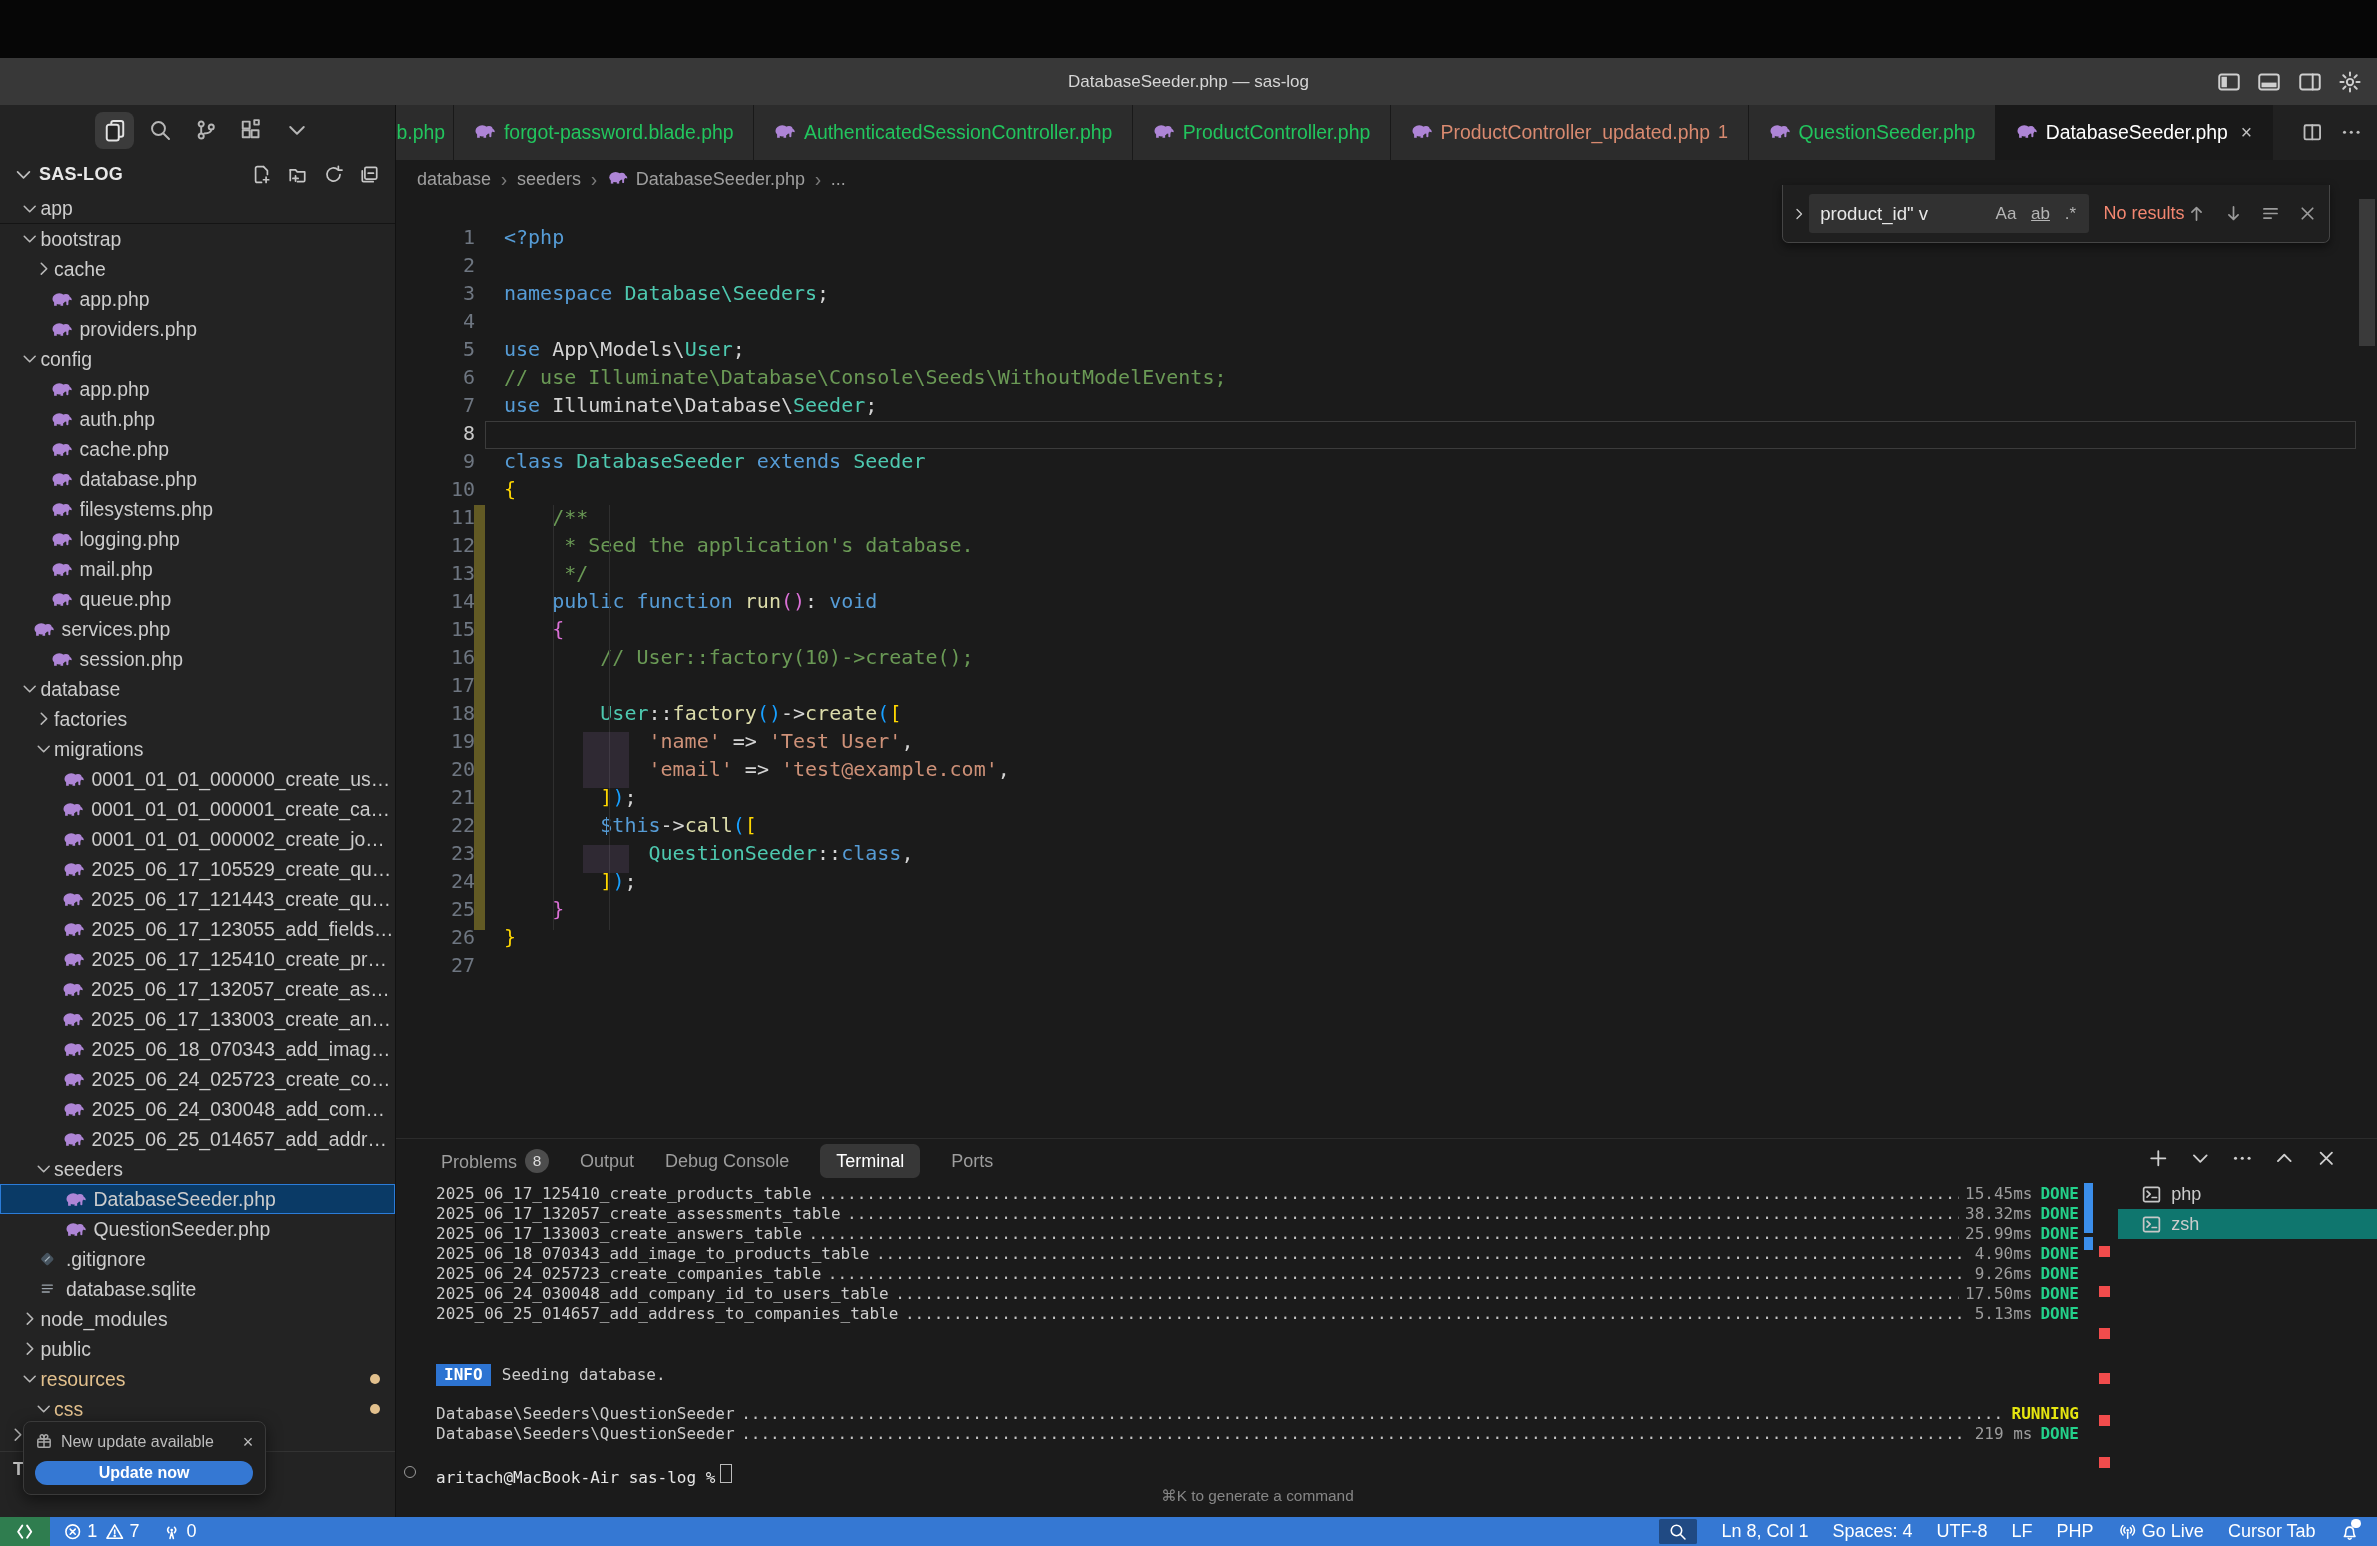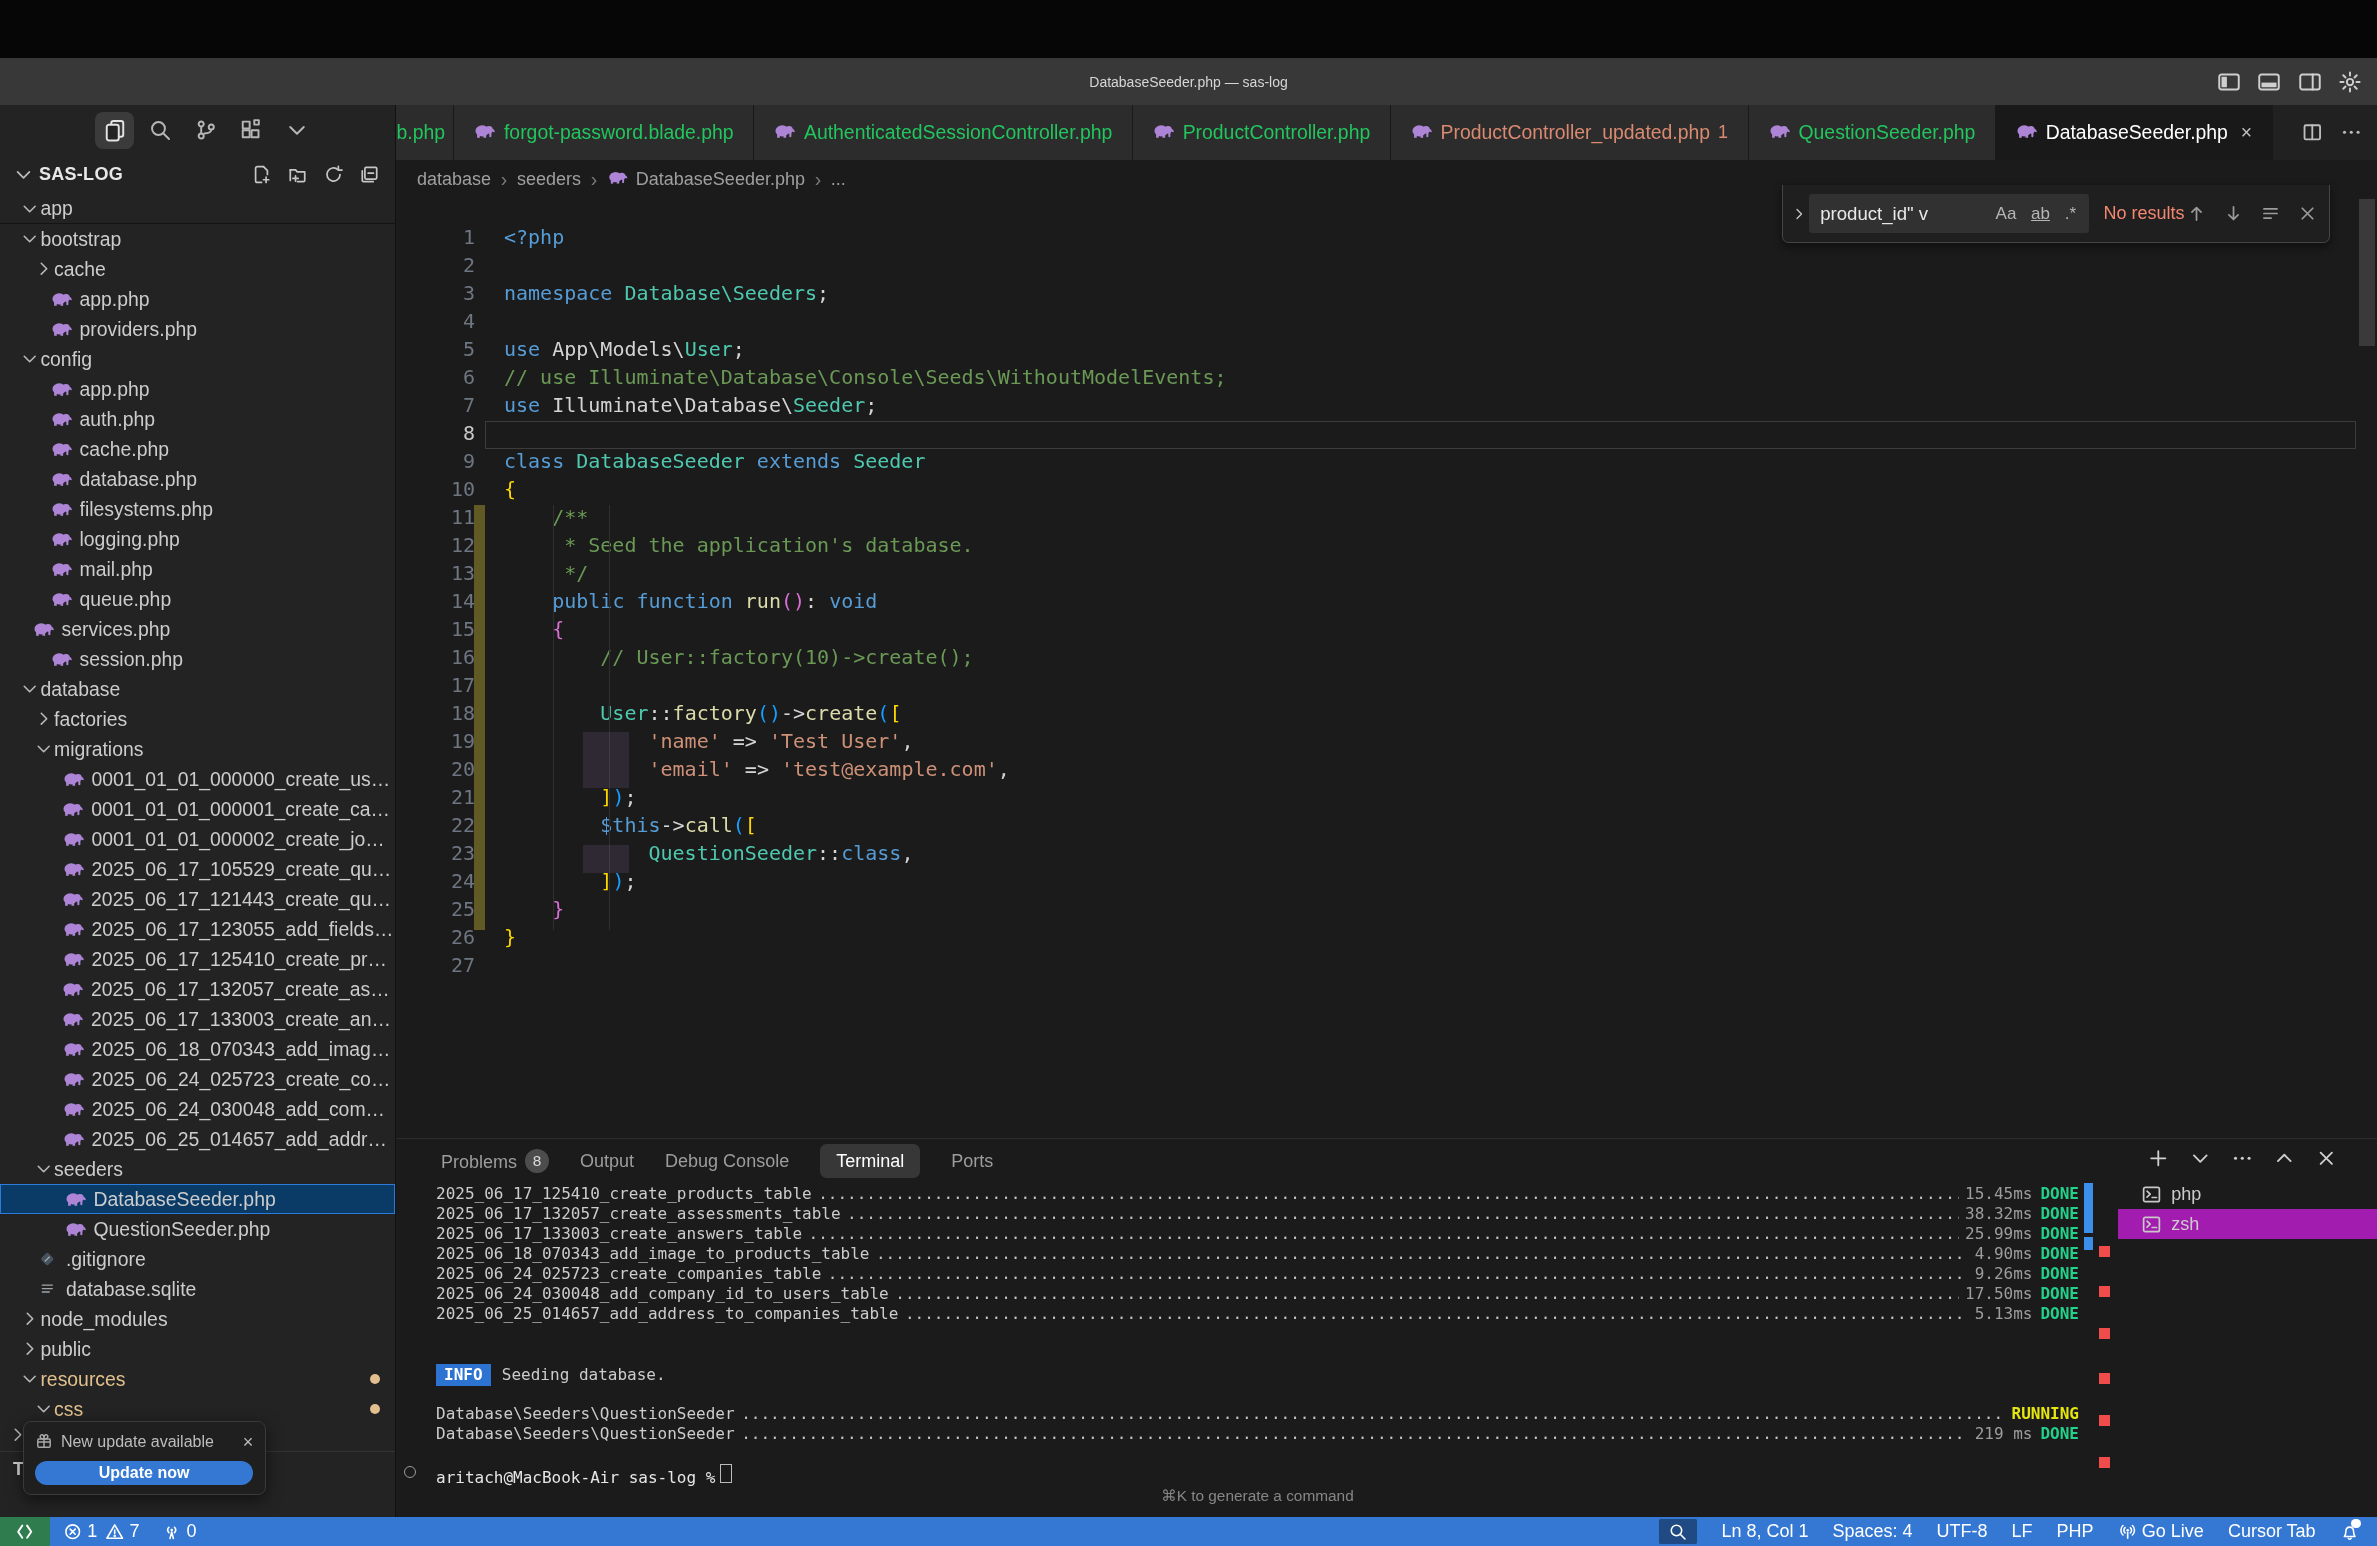--- a/index.html
+++ b/index.html
@@ -3,21 +3,21 @@
 <meta charset="utf-8">
 <style>
   * { margin:0; padding:0; box-sizing:border-box; }
   html,body { width:2377px; height:1546px; overflow:hidden; background:#000; }
   body { font-family:"Liberation Sans", sans-serif; color:#cccccc; }
   .screen { position:relative; width:2377px; height:1546px; background:#1b1b1b; }
 
   
   .menustrip { height:58px; background:#060606; }
   .titlebar { height:47px; background:#383838; display:flex; align-items:center; justify-content:center; position:relative; }
-  .titlebar .title { font-size:14px; color:#d6d6d6; }
+  .titlebar .title { font-size:17px; color:#d6d6d6; }
   .tb-icons { position:absolute; right:13px; top:0; height:47px; display:flex; align-items:center; gap:13px; }
   .tb-ico { width:27.5px; height:27.5px; color:#cfcfcf; display:flex; align-items:center; justify-content:center; }
   .tb-ico svg { width:24px; height:24px; }
 
   .main { display:flex; height:1412px; }
 
   
   .sidebar { position:relative; width:396px; background:#232323; border-right:0.8px solid #111; flex:none; overflow:hidden; }
   .activity-row { height:50px; display:flex; align-items:center; gap:6.5px; padding-left:95px; }
   .act-ico { width:39px; height:37px; border-radius:8px; display:flex; align-items:center; justify-content:center; color:#b6b6b6; }
@@ -119,21 +119,21 @@
   .info-badge { background:#2d74d2; color:#fff; padding:0.8px 8px; margin-right:11.3px; font-weight:bold; }
   .promptline { position:relative; color:#e6e6e6; }
   .pcircle { position:absolute; left:-32px; top:2.4px; width:12px; height:12px; border:1.6px solid #9a9a9a; border-radius:50%; }
   .cursorbox { display:inline-block; width:11.3px; height:19.4px; border:1.6px solid #bbb; vertical-align:middle; margin-left:4.9px; }
   .term-hint { position:absolute; left:40px; width:1643px; top:348px; text-align:center; font-size:15.4px; color:#868686; font-family:"Liberation Sans",sans-serif; }
 
   .term-deco-blue { position:absolute; width:9px; background:#3b8eea; left:1688px; }
   .term-deco-red { position:absolute; width:11.3px; height:11.3px; background:#f14c4c; left:1703px; }
   .term-list { position:absolute; right:0; top:40px; width:259px; bottom:0; }
   .tl-row { height:30px; display:flex; align-items:center; gap:9.7px; padding-left:22.6px; font-size:18px; color:#cccccc; }
-  .tl-row.selected { background:#a21caf;align-items:center; }
+  .tl-row.selected { background:#0f766e;align-items:center; }
   .tl-row svg { width:21px; height:21px; color:#c8c8c8; }
 
   
   .statusbar { height:29px; background:var(--accent); display:flex; align-items:center; color:#fff; font-size:18px; }
   .sb-remote { width:50px; height:29px; background:#2f7d4f; display:flex; align-items:center; justify-content:center; flex:none; }
   .sb-remote svg { width:19.4px; height:19.4px; }
   .sb-left { display:flex; align-items:center; gap:8px; padding-left:13px; }
   .sb-item { display:flex; align-items:center; gap:4.9px; white-space:nowrap; }
   .sb-item svg { width:19.4px; height:19.4px; }
   .sb-right { margin-left:auto; display:flex; align-items:center; gap:24px; padding-right:18px; }

